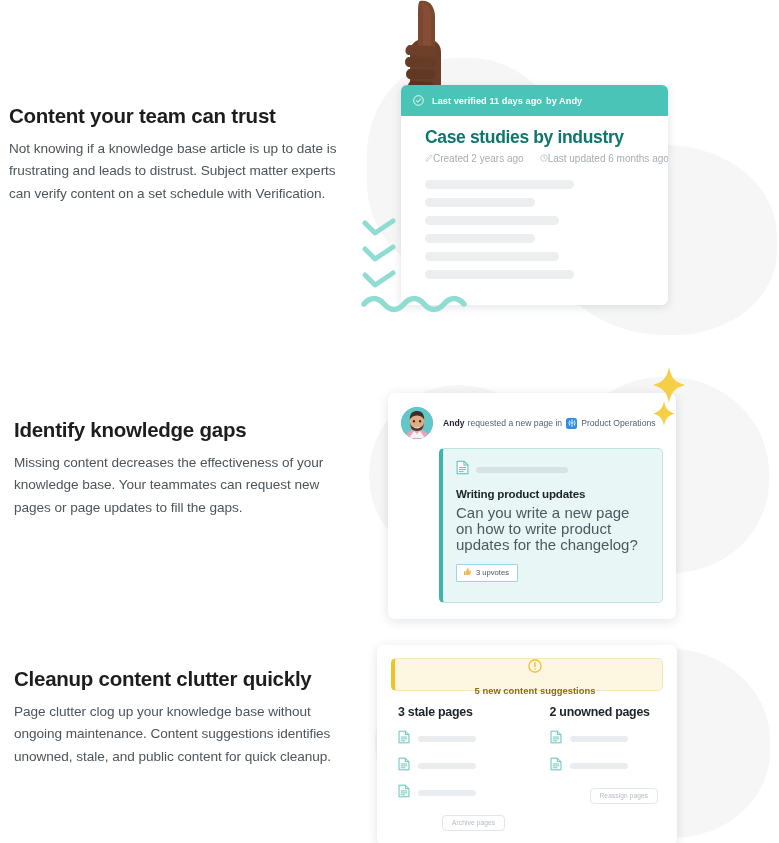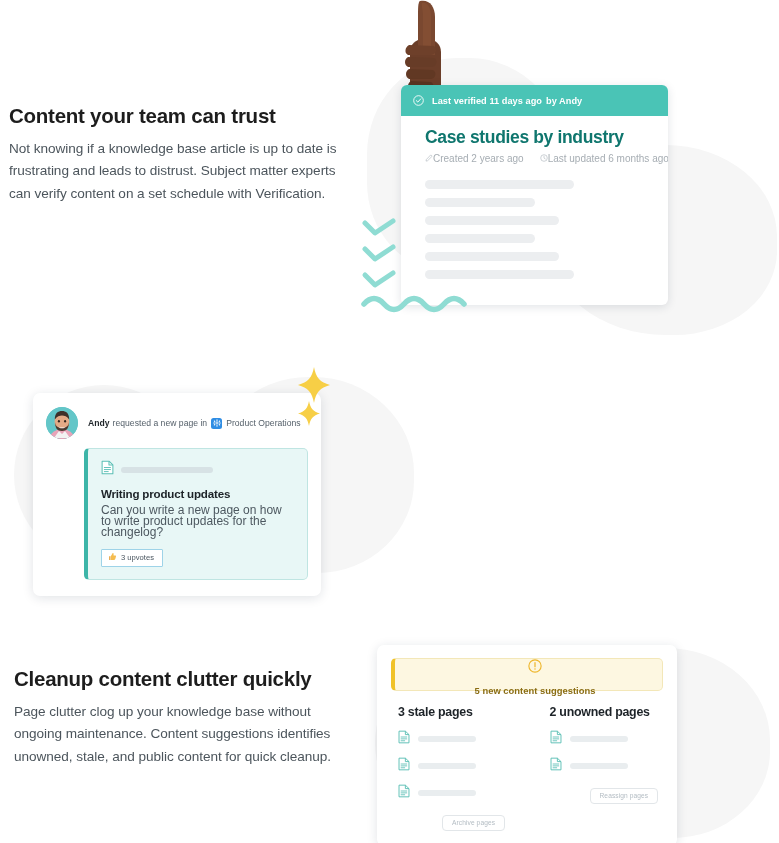--- a/index.html
+++ b/index.html
@@ -215,21 +215,21 @@
     margin: 0 1px;
     flex: 0 0 11px;
   }
 
   .request-box {
     margin-left: 38px;
     background: #e8f7f6;
     border: 1px solid #bfe5e2;
     border-left: 4px solid #3db5a8;
     border-radius: 5px;
-    padding: 11px 13px 12px 13px;
+    padding: 11px 13px 20px 13px;
   }
 
   .rb-top {
     display: flex;
     align-items: center;
     gap: 7px;
     margin-bottom: 8px;
   }
   .rb-top .skel-line {
     height: 6px;
@@ -239,23 +239,23 @@
   }
 
   .rb-title {
     font-size: 11.6px;
     font-weight: bold;
     color: #1d2328;
     letter-spacing: -0.2px;
     margin-bottom: 5px;
   }
   .rb-desc {
-    font-size: 12px;
+    font-size: 15px;
     color: #4d5860;
-    line-height: 11px;
+    line-height: 16px;
     margin-bottom: 9px;
   }
   .upvote-pill {
     display: inline-flex;
     align-items: center;
     gap: 4px;
     border: 1px solid #9ed3e8;
     background: #ffffff;
     border-radius: 1px;
     padding: 2px 8px 2.5px 6px;
@@ -444,20 +444,24 @@
           <svg width="117" height="22" viewBox="0 0 117 22">
             <path d="M5 12 Q15 1 25 12 T45 12 T65 12 T85 12 T105 12" fill="none" stroke="#8fdcd3" stroke-width="5.5" stroke-linecap="round"></path>
           </svg>
         </div>
       </div>
     </div>
   </div>
 
   <div class="feature-row" id="section-2">
 
+    <div class="copy-col" style="padding-top:62px;">
+      <div class="feature-title">Identify knowledge gaps</div>
+      <div class="feature-body">Missing content decreases the effectiveness of your knowledge base. Your teammates can request new pages or page updates to fill the gaps.</div>
+    </div>
 
     <div class="art-col">
       <div class="s2-art">
         <div class="blob s2-blob-a"></div>
         <div class="blob s2-blob-b"></div>
 
         <div class="card2">
           <div class="c2-header">
             <div class="avatar">
               <svg width="32" height="32" viewBox="0 0 32 32">

